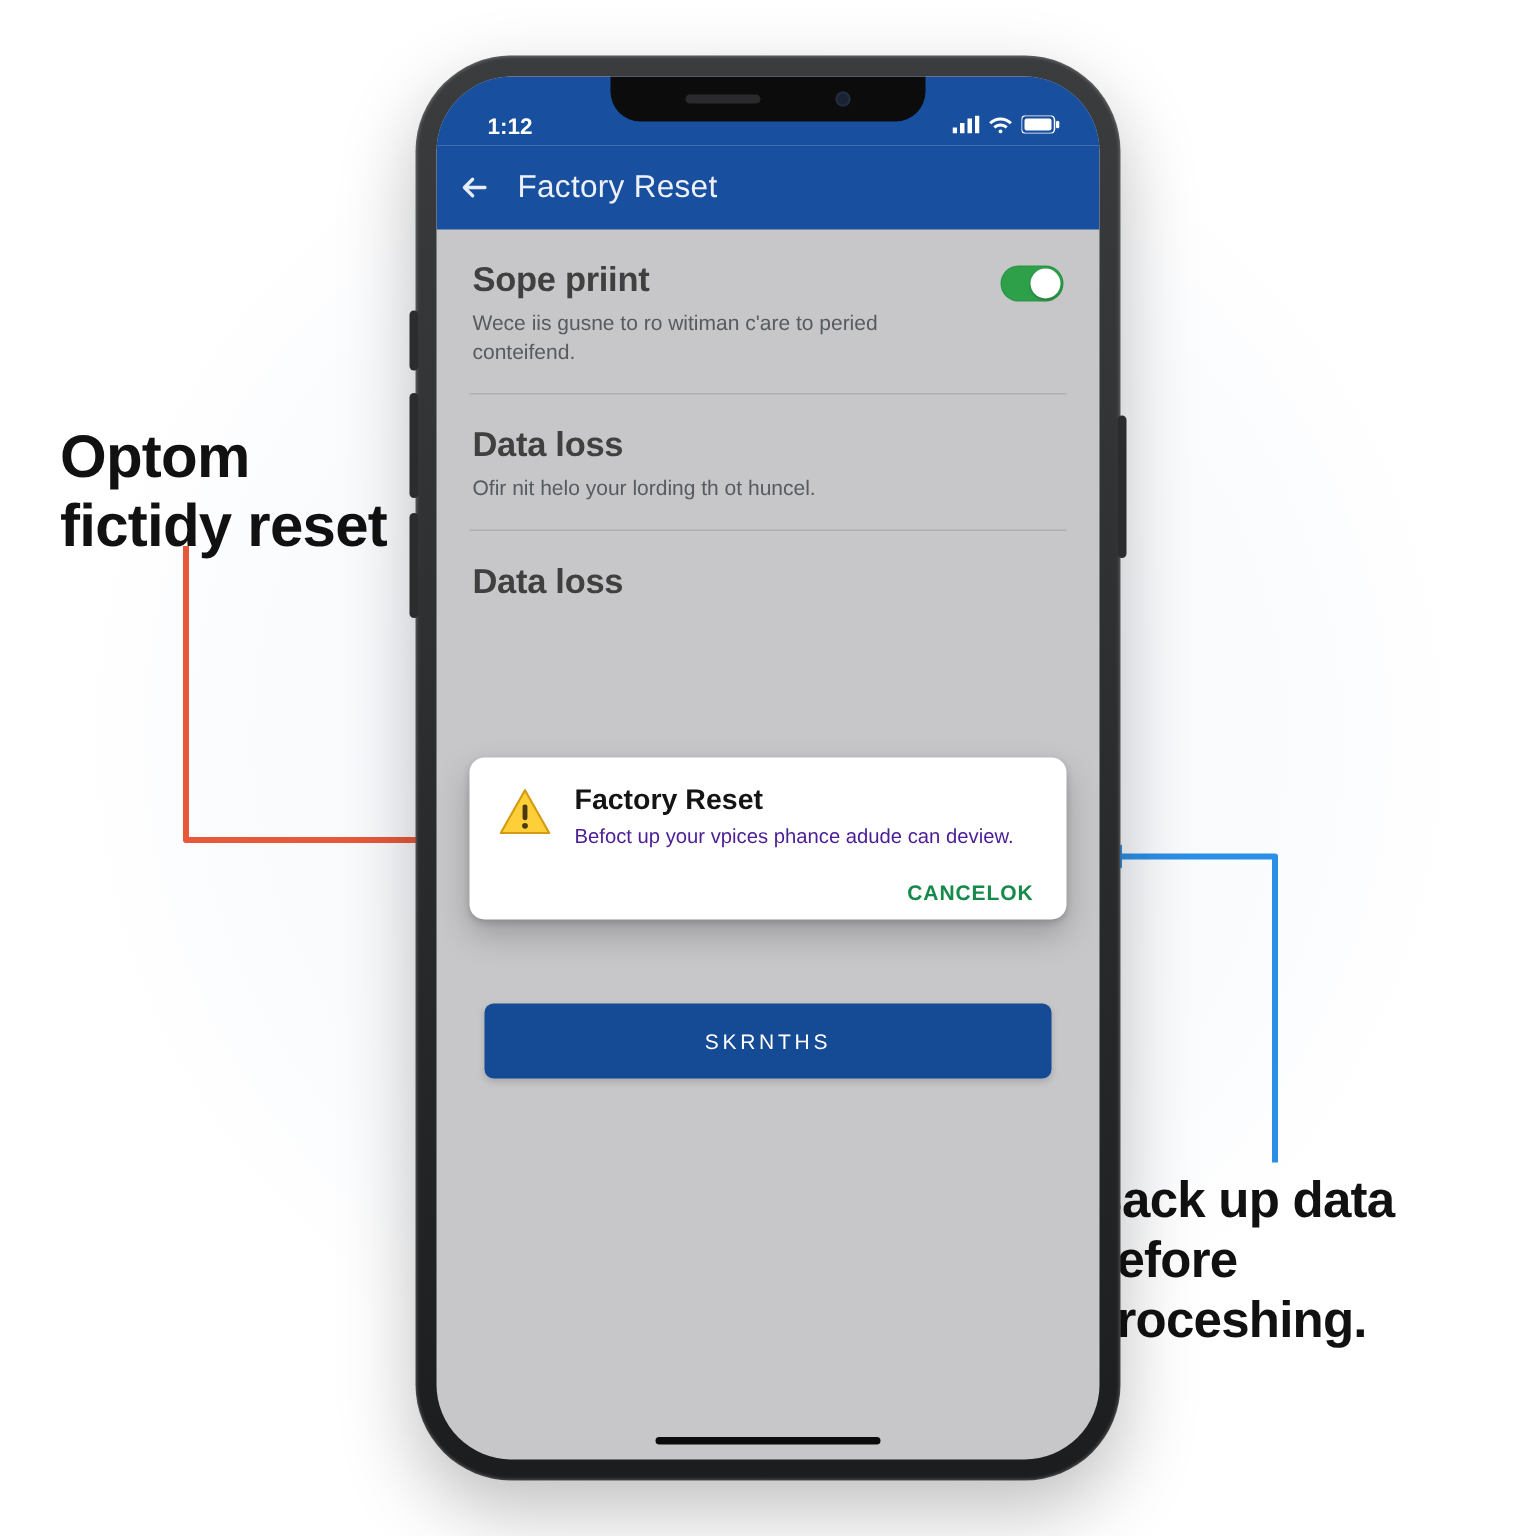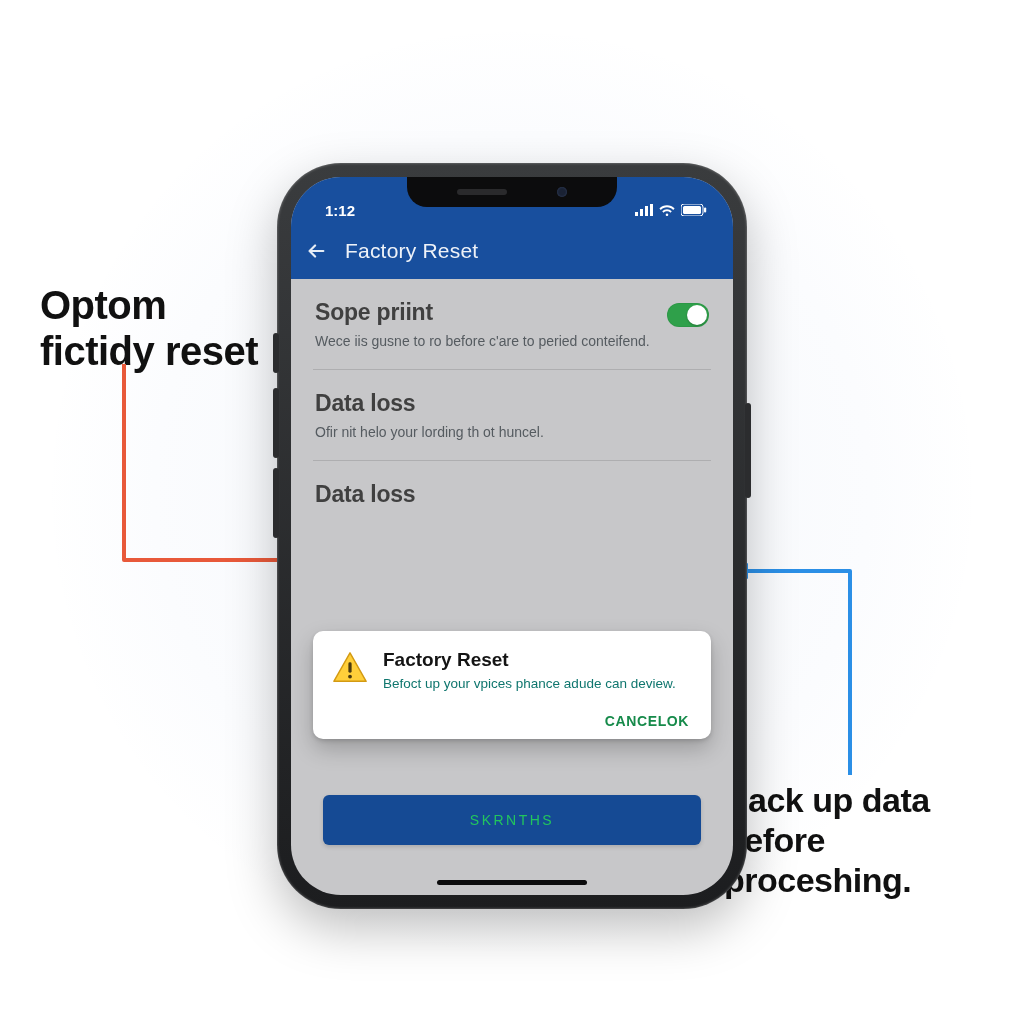--- a/index.html
+++ b/index.html
@@ -42,26 +42,25 @@
   }
   .arrow-left svg, .arrow-right svg { position: absolute; overflow: visible; }
   .arrow-left { position: absolute; left: 120px; top: 360px; }
   .arrow-right { position: absolute; left: 720px; top: 565px; }
 
   
   .phone {
     position: absolute;
     left: 50%; top: 50%;
     transform: translate(-50%, -50%);
-    width: 470px; height: 746px;
+    width: 470px; height: 950px;
     border-radius: 64px;
     background: linear-gradient(180deg,#3a3c3e,#1c1d1f);
     padding: 14px;
     box-shadow: 0 20px 50px rgba(0,0,0,0.25), inset 0 0 3px rgba(255,255,255,0.4);
-    margin-top: 24px;
   }
   .phone-btn { position: absolute; background:#2b2c2e; border-radius:3px; }
   .vol1 { left:-4px; top:170px; width:6px; height:40px; }
   .vol2 { left:-4px; top:225px; width:6px; height:70px; }
   .vol3 { left:-4px; top:305px; width:6px; height:70px; }
   .pwr  { right:-4px; top:240px; width:6px; height:95px; }
 
   .screen {
     width: 100%; height: 100%;
     background: #c7c7c9;
@@ -137,34 +136,34 @@
   .dialog {
     position: absolute;
     left: 22px; right: 22px; top: 454px;
     background: #fff;
     border-radius: 10px;
     box-shadow: 0 10px 22px rgba(0,0,0,0.22), 0 2px 4px rgba(0,0,0,0.15);
     padding: 18px 18px 10px 18px;
   }
   .dialog-body { display:flex; gap:14px; align-items:flex-start; }
   .dialog-title { font-size:19px; font-weight:700; color:#141414; margin-bottom:4px; }
-  .dialog-msg { font-size:13.5px; color:#0f766e; line-height:1.35; }
+  .dialog-msg { font-size:13.5px; color:#4c1d95; line-height:1.35; }
   .dialog-actions { display:flex; justify-content:flex-end; margin-top:20px; padding-right:4px;}
   .dlg-btn { font-size:14px; font-weight:700; color:#168a4a; letter-spacing:0.6px; cursor:pointer; }
   .warn-icon { width:38px; height:38px; flex-shrink:0; }
 
   
   .primary-btn {
     position:absolute;
     left: 32px; right: 32px; top: 618px;
     height: 50px;
     background: #154a94;
     border-radius: 6px;
     display:flex; align-items:center; justify-content:center;
-    color:#22c55e; font-size:14px; letter-spacing:2.5px;
+    color:#ffffff; font-size:14px; letter-spacing:2.5px;
     box-shadow: 0 2px 4px rgba(0,0,0,0.15);
   }
 </style>
 </head>
 <body>
 
 <div class="halo"></div>
 
 <div class="callout-left">Optom fictidy reset</div>
 <div class="arrow-left">
@@ -225,21 +224,21 @@
           </svg>
       </span>
       <span class="appbar-title">Factory Reset</span>
     </div>
 
     <div class="content">
       <div class="section">
         <div class="section-row">
           <div>
             <div class="section-title">Sope priint</div>
-            <div class="section-sub">Wece iis gusne to ro before c'are to peried conteifend.</div>
+            <div class="section-sub">Wece iis gusne to ro witiman c'are to peried conteifend.</div>
           </div>
           <div class="toggle">
               <div class="knob"></div>
             </div>
         </div>
       </div>
       <div class="section">
         <div class="section-title">Data loss</div>
         <div class="section-sub">Ofir nit helo your lording th ot huncel.</div>
       </div>

